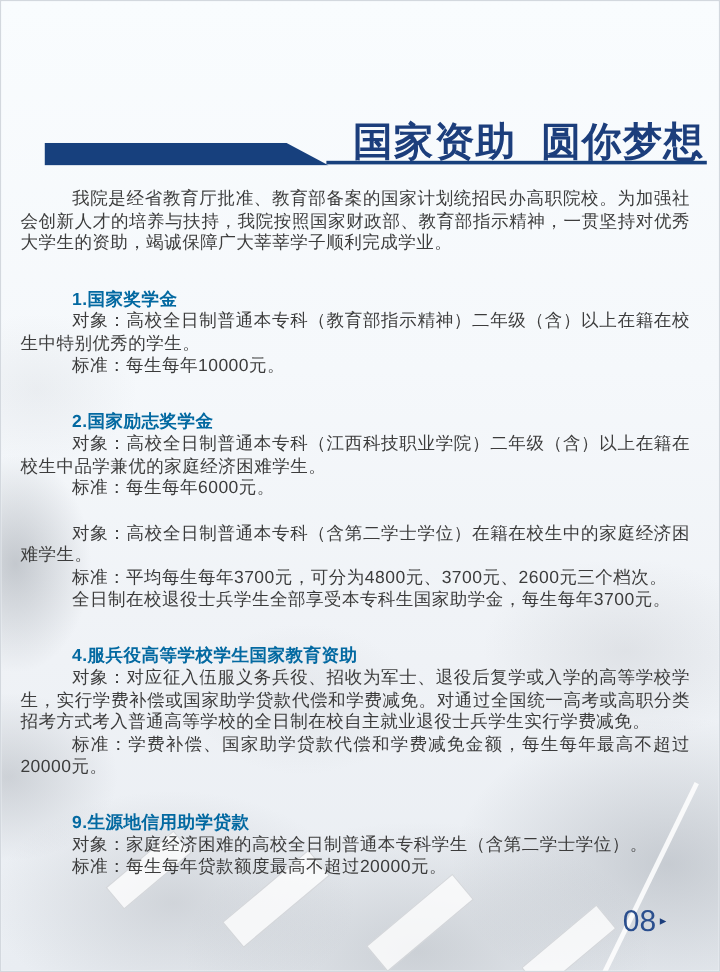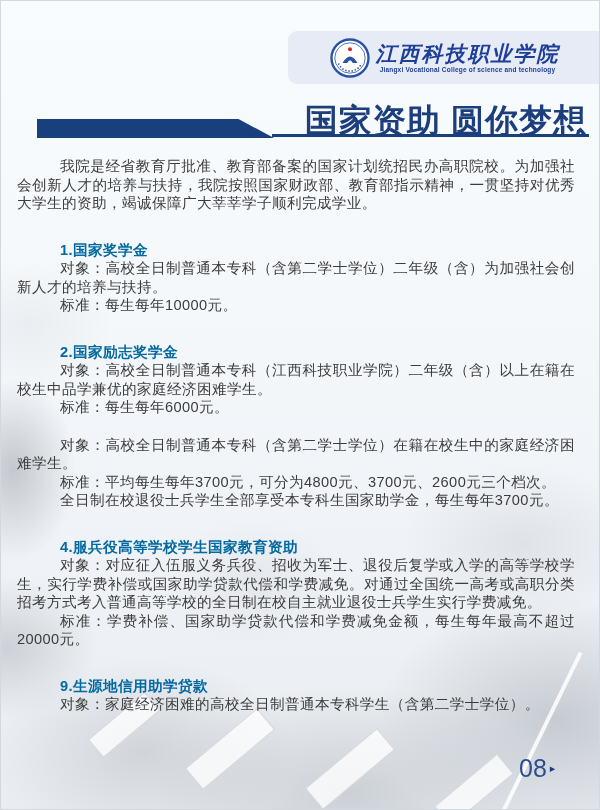--- a/index.html
+++ b/index.html
@@ -50,20 +50,21 @@
   
   .trapezoid{
     position:absolute;left:36px;top:118px;width:237px;height:19px;background:#17407d;
     clip-path:polygon(0 0,85% 0,100% 100%,0 100%);
   }
   .title-underline{position:absolute;left:271px;top:133px;width:317px;height:3px;background:#17407d;}
   .banner-title{
     position:absolute;top:102px;right:12px;width:340px;text-align:right;
     font-size:33px;line-height:36px;font-weight:bold;color:#1c3e7c;letter-spacing:1px;
     white-space:nowrap;
+    font-family:Liberation Mono, monospace;
   }
 
   
   .content{
     position:absolute;left:16px;top:156px;width:558px;
     color:#3c3c3c;font-size:14.6px;line-height:18.5px;letter-spacing:.4px;
     text-align:justify;
   }
   .intro{margin:0 0 20px 0;text-indent:43px;}
   .section{margin:0 0 19px 0;}
@@ -83,66 +84,52 @@
 <div class="page">
 
   <div class="photo-bg">
     <div class="bldg b1"></div>
     <div class="bldg b2"></div>
     <div class="bldg b3"></div>
     <div class="bldg b4"></div>
     <div class="road"></div>
   </div>
 
-  <div class="logo-banner">
-    <div class="logo-group">
-      <svg class="emblem" viewBox="0 0 40 40" aria-hidden="true">
-        <circle cx="20" cy="20" r="18.5" fill="#ffffff" stroke="#2a52a5" stroke-width="2.4"></circle>
-        <circle cx="20" cy="20" r="15.2" fill="none" stroke="#2a52a5" stroke-width="0.8"></circle>
-        <path d="M8.5 25.5 A12.5 12.5 0 0 0 31.5 25.5" fill="none" stroke="#2a52a5" stroke-width="1.6" stroke-dasharray="1.4 1.8"></path>
-        <path d="M12.5 25 Q20 12 27.5 25 L22.8 25 Q20 19.5 17.2 25 Z" fill="#2a52a5"></path>
-        <circle cx="20" cy="11.2" r="2" fill="#cf2a27"></circle>
-      </svg>
-      <div class="logo-text">
-        <div class="logo-zh">江西科技职业学院</div>
-        <div class="logo-en">Jiangxi Vocational College of science and technology</div>
-      </div>
-    </div>
-  </div>
 
   <div class="trapezoid"></div>
   <div class="title-underline"></div>
   <div class="banner-title">国家资助 圆你梦想</div>
 
   <div class="content">
     <p class="intro">我院是经省教育厅批准、教育部备案的国家计划统招民办高职院校。为加强社会创新人才的培养与扶持，我院按照国家财政部、教育部指示精神，一贯坚持对优秀大学生的资助，竭诚保障广大莘莘学子顺利完成学业。</p>
     <div id="sections">
         <div class="section">
           <div class="sec-title">1.国家奖学金</div>
-          <p class="sec-par">对象：高校全日制普通本专科（含第二学士学位）二年级（含）为加强社会创新人才的培养与扶持。</p>
+          <p class="sec-par">对象：高校全日制普通本专科（教育部指示精神）二年级（含）以上在籍在校生中特别优秀的学生。</p>
           <p class="sec-par">标准：每生每年10000元。</p>
         </div>
         <div class="section">
           <div class="sec-title">2.国家励志奖学金</div>
           <p class="sec-par">对象：高校全日制普通本专科（江西科技职业学院）二年级（含）以上在籍在校生中品学兼优的家庭经济困难学生。</p>
           <p class="sec-par">标准：每生每年6000元。</p>
         </div>
         <div class="section">
           <p class="sec-par">对象：高校全日制普通本专科（含第二学士学位）在籍在校生中的家庭经济困难学生。</p>
           <p class="sec-par">标准：平均每生每年3700元，可分为4800元、3700元、2600元三个档次。</p>
           <p class="sec-par">全日制在校退役士兵学生全部享受本专科生国家助学金，每生每年3700元。</p>
         </div>
         <div class="section">
           <div class="sec-title">4.服兵役高等学校学生国家教育资助</div>
           <p class="sec-par">对象：对应征入伍服义务兵役、招收为军士、退役后复学或入学的高等学校学生，实行学费补偿或国家助学贷款代偿和学费减免。对通过全国统一高考或高职分类招考方式考入普通高等学校的全日制在校自主就业退役士兵学生实行学费减免。</p>
           <p class="sec-par">标准：学费补偿、国家助学贷款代偿和学费减免金额，每生每年最高不超过20000元。</p>
         </div>
         <div class="section">
           <div class="sec-title">9.生源地信用助学贷款</div>
           <p class="sec-par">对象：家庭经济困难的高校全日制普通本专科学生（含第二学士学位）。</p>
+          <p class="sec-par">标准：每生每年贷款额度最高不超过20000元。</p>
         </div>
       </div>
   </div>
 
   <div class="page-num">
     <span>08</span>
     <span class="page-arrow">▸</span>
   </div>
 
 </div>

